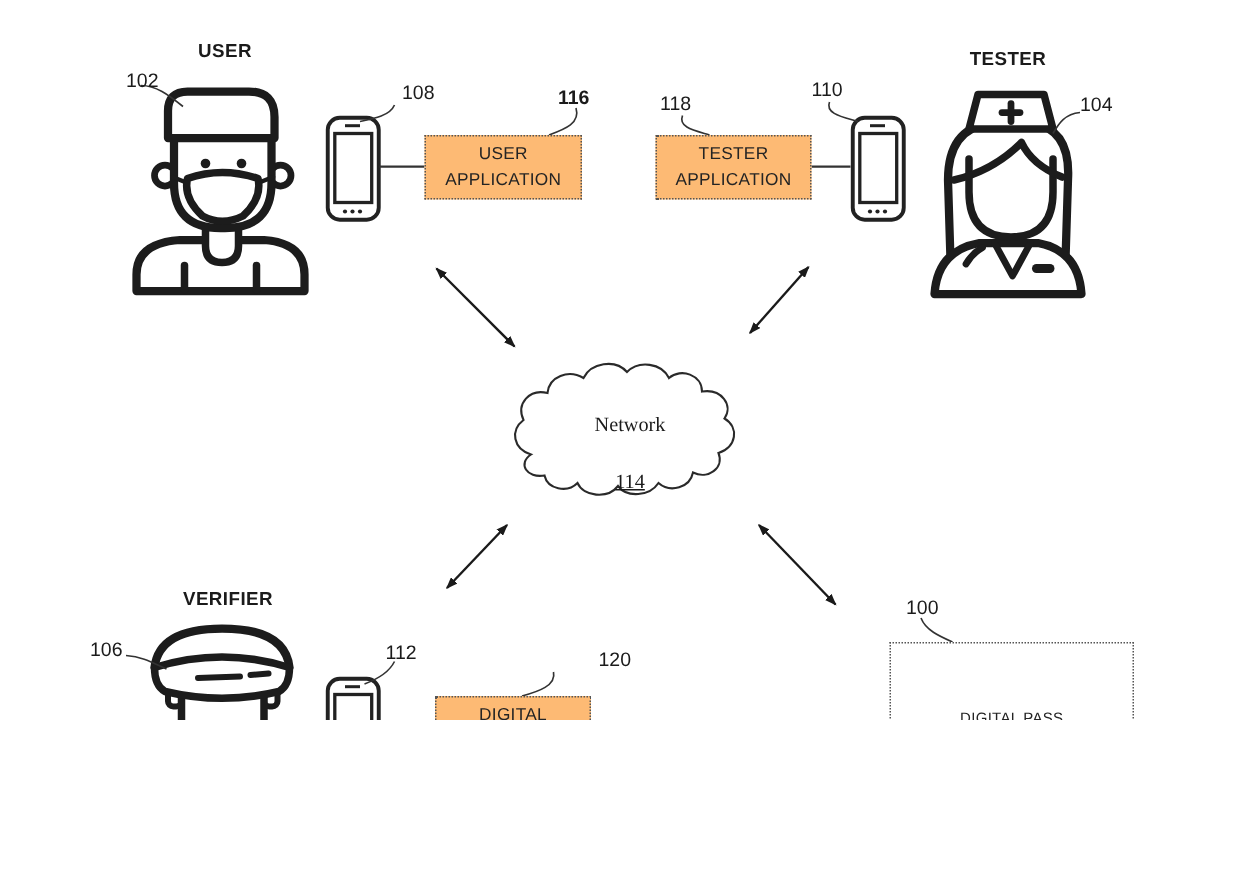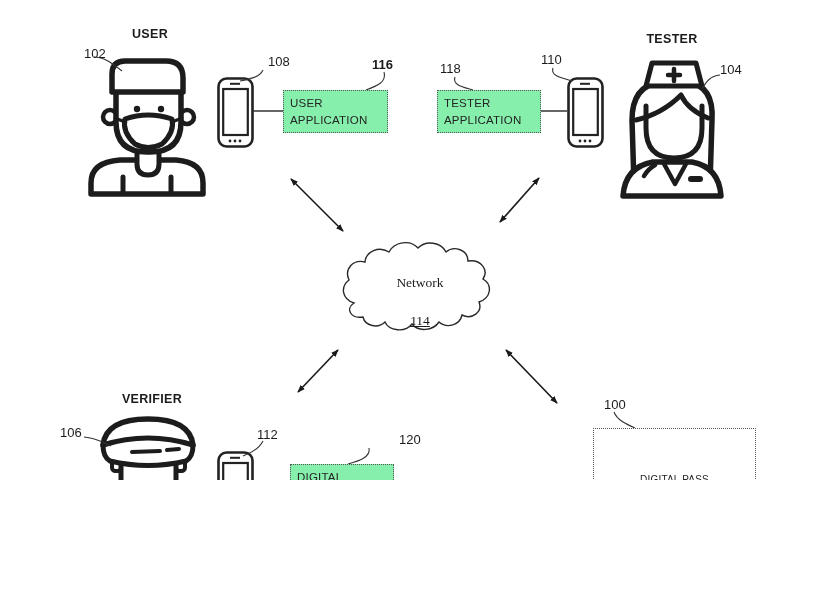--- a/index.html
+++ b/index.html
@@ -8,22 +8,22 @@
     font-family:"Liberation Sans",sans-serif;color:#1f1f1f;
   }
   .abs{position:absolute;}
   .actor-label{
     font-size:12.5px;font-weight:700;letter-spacing:.3px;color:#1b1b1b;text-align:center;
   }
   .refnum{
     font-size:13px;font-weight:400;color:#1b1b1b;
   }
   .appbox{
-    position:absolute;border:1px dotted #555;background:#86efac;
-    display:flex;align-items:center;justify-content:center;
+    position:absolute;border:1px dotted #555;background:#fdba74;
+    display:flex;align-items:center;justify-content:center;text-align:center;
     font-size:11.5px;line-height:1.45;color:#242424;letter-spacing:.2px;
     padding:2px 6px;box-sizing:border-box;
   }
   .sysbox{
     position:absolute;border:1px dotted #555;background:#fff;
     display:flex;align-items:center;justify-content:center;text-align:center;
     font-size:10px;line-height:1.5;color:#242424;letter-spacing:.2px;
     padding:4px 10px;box-sizing:border-box;
   }
   .net-label{

